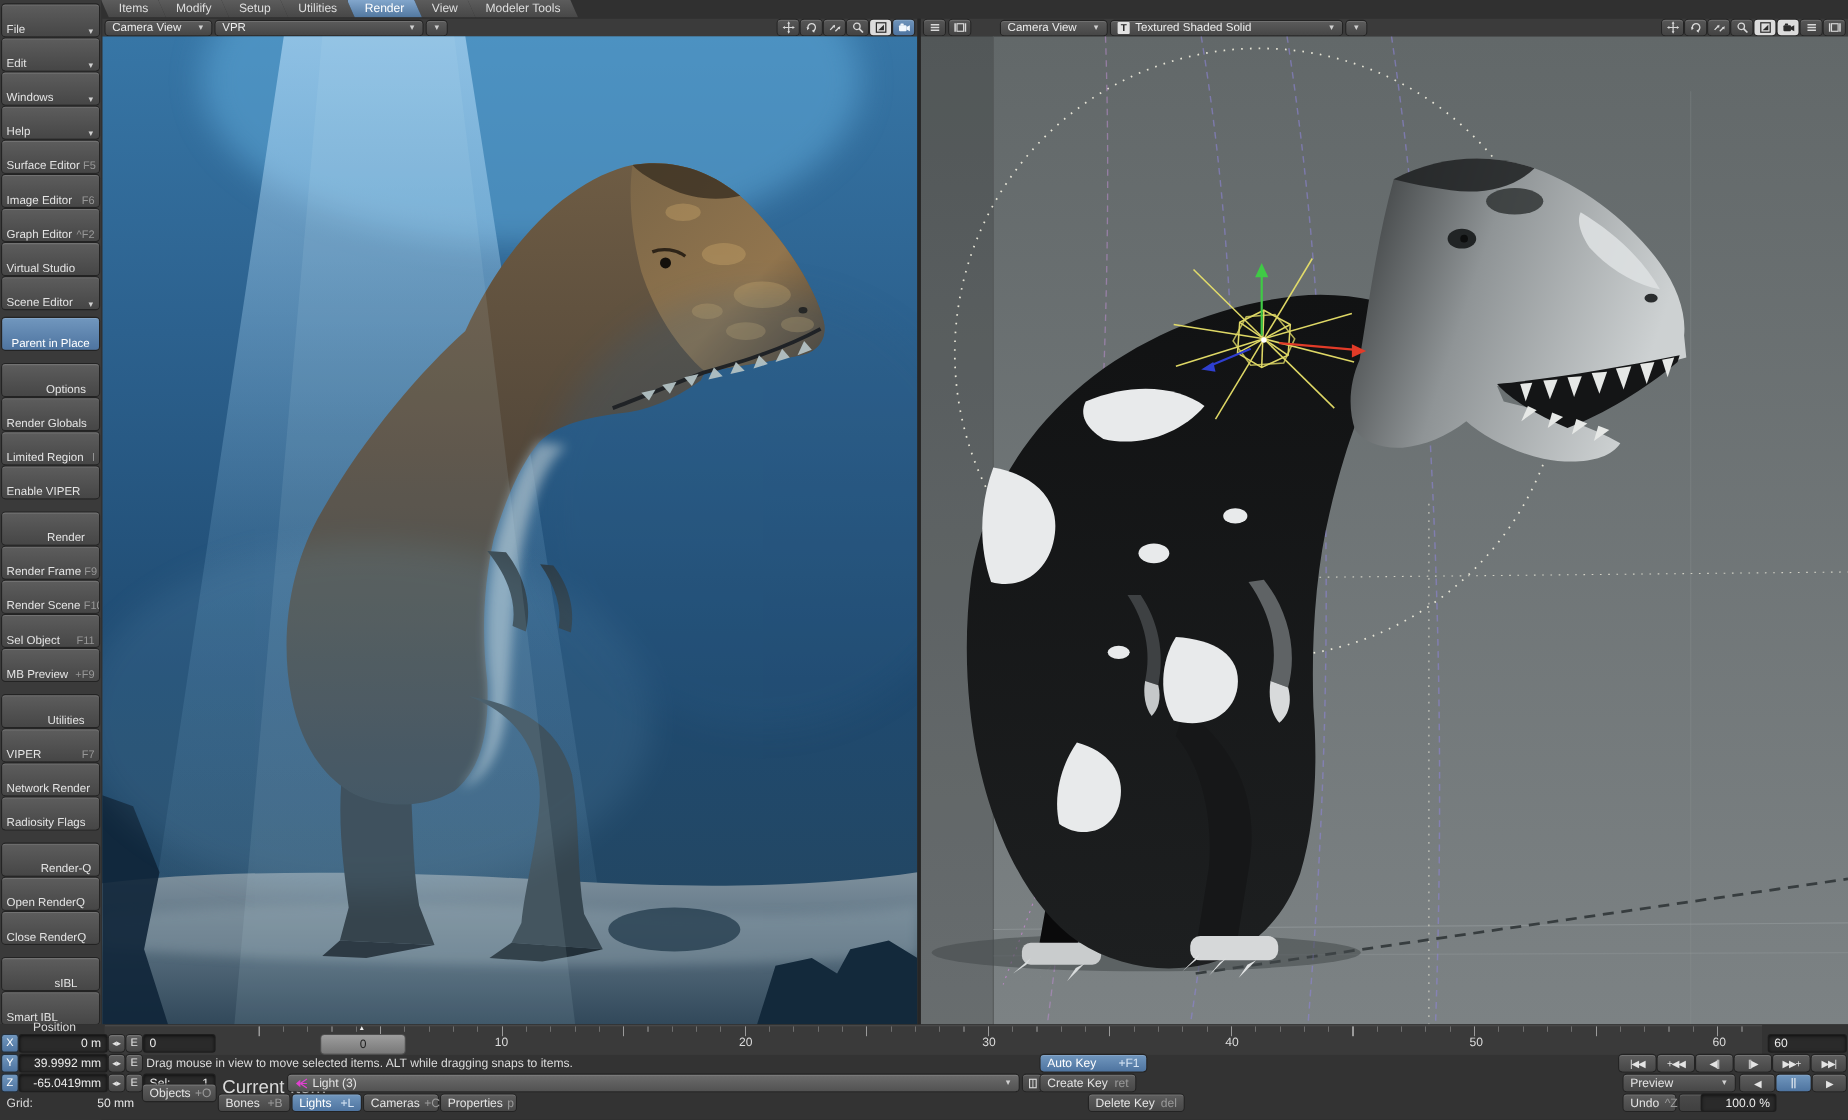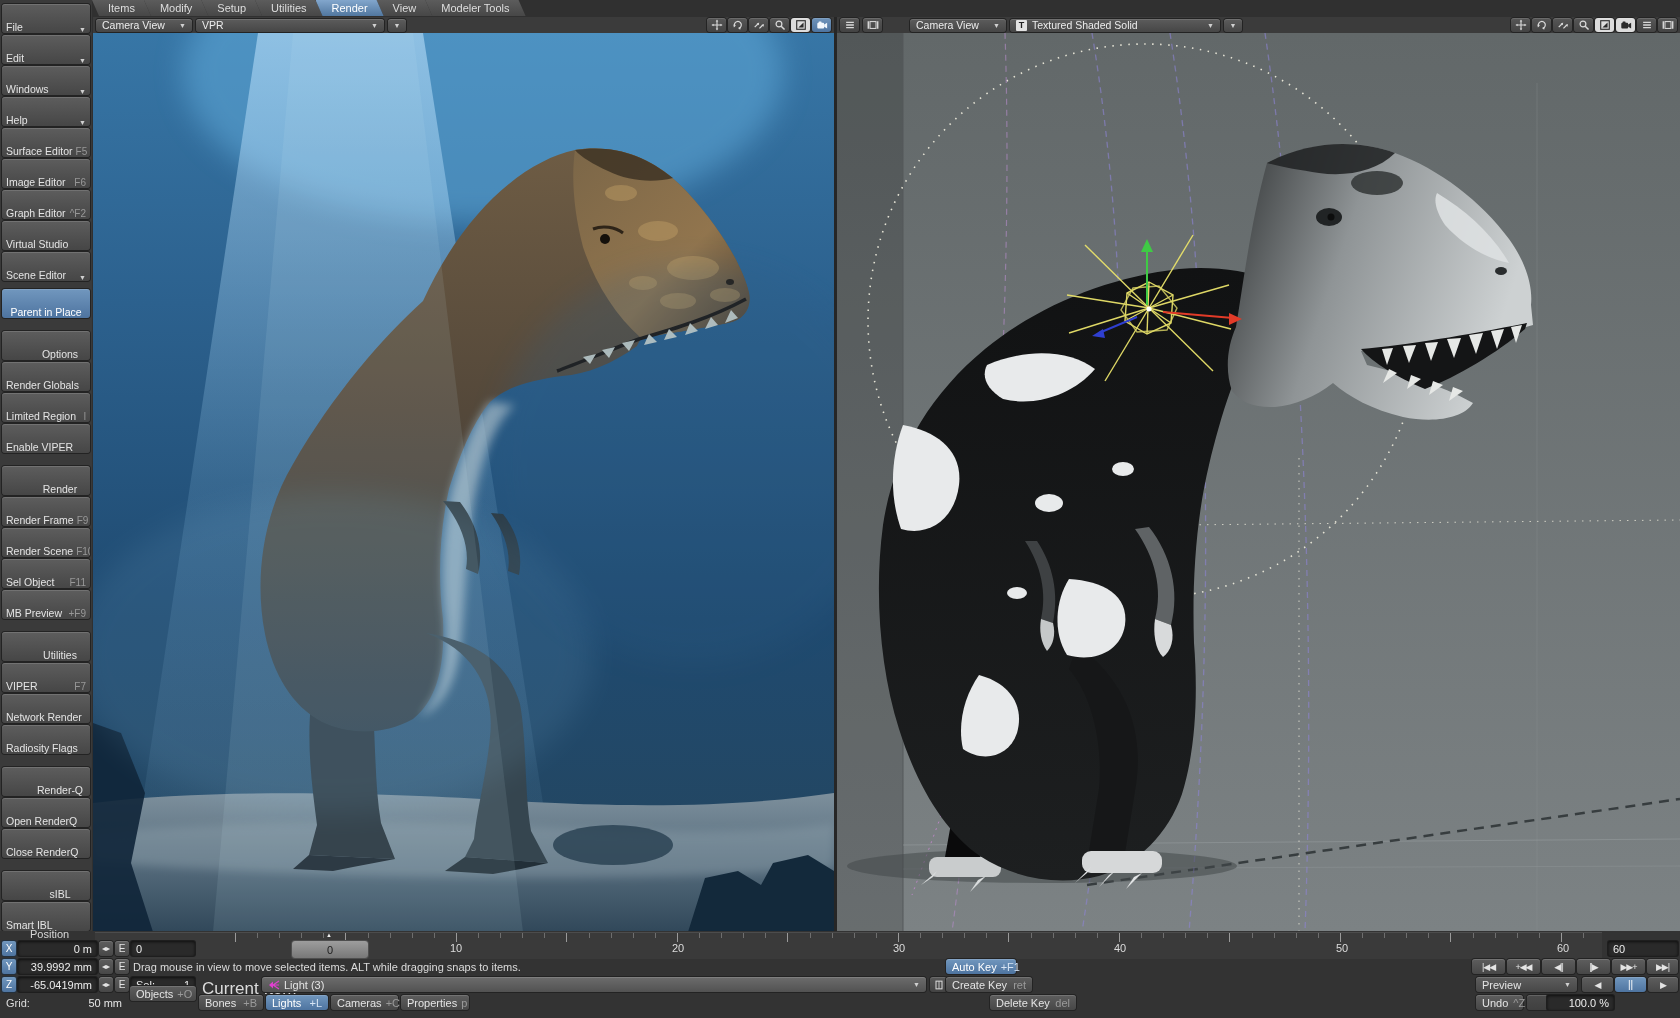--- a/index.html
+++ b/index.html
@@ -610,21 +610,21 @@
     </div>
   <div class="abs btn" style="left:331px;top:64px;width:67px">
       <span>Cameras</span>
       <span class="key">+C</span>
     </div>
   <div class="abs btn" style="left:401px;top:64px;width:68px">
       <span>Properties</span>
       <span class="key">p</span>
     </div>
 
-  <div class="abs btn blue" style="left:946px;top:28px;width:70px">
+  <div class="abs btn blue" style="left:946px;top:28px;width:96px">
       <span>Auto Key</span>
       <span class="key">+F1</span>
     </div>
   <div class="abs btn" style="left:946px;top:46px;width:86px">
       <span>Create Key</span>
       <span class="key">ret</span>
     </div>
   <div class="abs btn" style="left:990px;top:64px;width:86px">
       <span>Delete Key</span>
       <span class="key">del</span>

